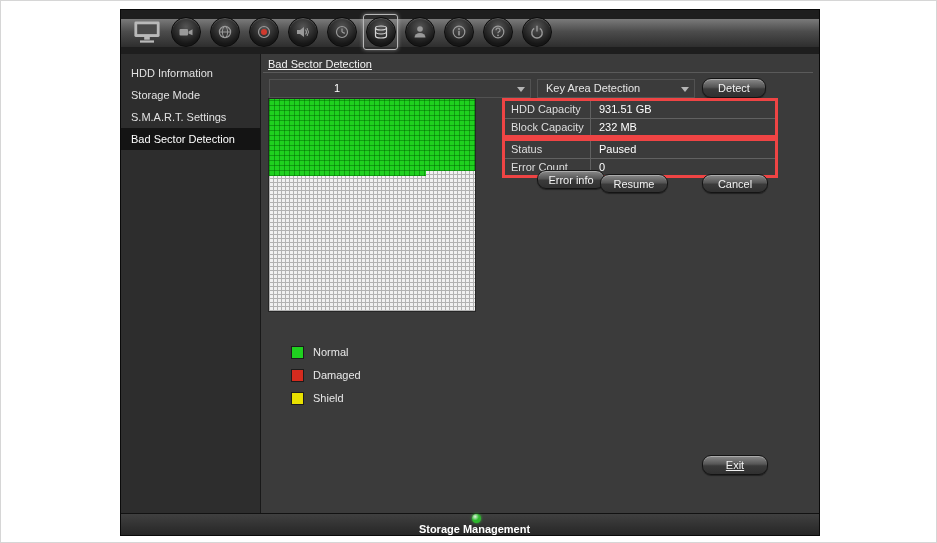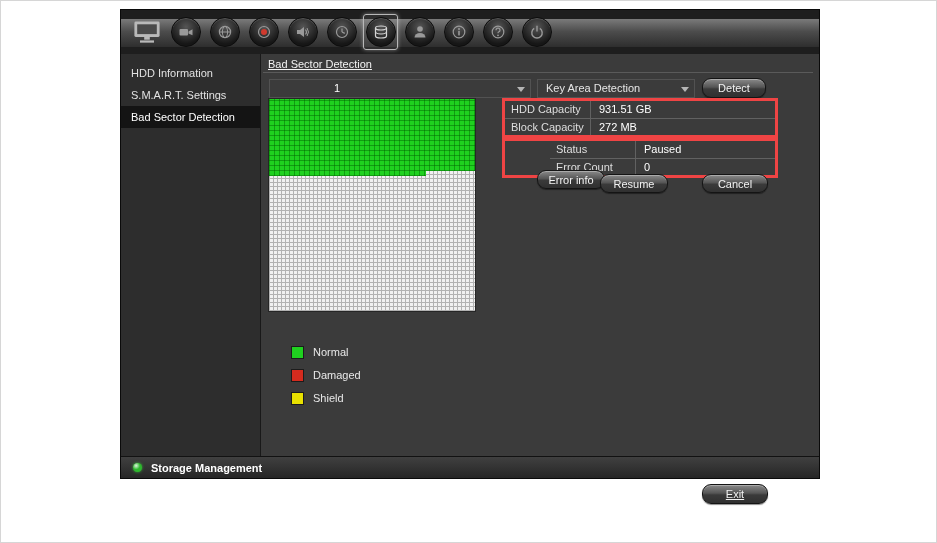--- a/index.html
+++ b/index.html
@@ -1,18 +1,18 @@
 <!DOCTYPE html>
 <html><head>
 <meta charset="utf-8">
 <style>
   * { margin:0; padding:0; box-sizing:border-box; }
   body { font-family:"Liberation Sans", sans-serif; background:#fff; }
   .page { position:relative; width:937px; height:543px; background:#fff; border:1px solid #d6d6d6; overflow:hidden; }
-  .app-window { position:absolute; left:119px; top:8px; width:700px; height:470px; background:#383838; border:1px solid #0a0a0a; }
+  .app-window { position:absolute; left:119px; top:8px; width:700px; height:527px; background:#383838; border:1px solid #0a0a0a; }
 
   
   .toolbar { position:absolute; left:0; top:0; right:0; height:44px; background:#1e1e1e; }
   .toolbar-strip { position:absolute; left:0; right:0; top:9px; height:28px;
     background:linear-gradient(#7a7a7a, #4c4c4c 45%, #2e2e2e); }
   .tool-icons { position:absolute; left:8px; top:4px; display:flex; align-items:center; gap:4px; }
   .tool-box { width:35px; height:36px; display:flex; align-items:center; justify-content:center; position:relative; }
   .tool-box.sel { border:1px solid #b8b8b8; border-radius:3px; background:rgba(255,255,255,0.08);
     box-shadow:0 0 4px rgba(255,255,255,0.4); }
   .circle-ic { width:30px; height:30px; border-radius:50%; border:1px solid #0c0c0c;
@@ -44,54 +44,54 @@
 
   .btn { position:absolute; font-family:"Liberation Sans", sans-serif; font-size:11px; color:#f2f2f2;
     background:linear-gradient(#8a8a8a, #565656 45%, #3a3a3a 55%, #303030);
     border:1px solid #141414; border-radius:9px;
     box-shadow:inset 0 1px 0 rgba(255,255,255,0.3), 0 1px 1px rgba(0,0,0,0.45);
     text-align:center; cursor:default; }
   .b-detect { left:441px; top:24px; width:64px; height:20px; }
   .b-errorinfo { left:246px; top:116px; width:68px; height:19px;margin-left:30px; }
   .b-resume { left:339px; top:120px; width:68px; height:19px; }
   .b-cancel { left:441px; top:120px; width:66px; height:19px; }
-  .b-exit { left:441px; top:430px; width:66px; height:20px;text-decoration:underline; }
+  .b-exit { left:441px; top:401px; width:66px; height:20px;text-decoration:underline; }
 
   
   .sector-grid { position:absolute; left:7px; top:44px; width:208px; height:214px;
     border:1px solid #262626; background-color:#f1f1f1; overflow:hidden;
     background-image:
       repeating-linear-gradient(0deg, #b2b2b2 0 1px, transparent 1px 4px),
       repeating-linear-gradient(90deg, #b2b2b2 0 1px, transparent 1px 4px); }
   .green-fill { background-color:#1fd11f;
     background-image:
       repeating-linear-gradient(0deg, rgba(0,95,0,0.45) 0 1px, transparent 1px 5px),
       repeating-linear-gradient(90deg, rgba(0,95,0,0.45) 0 1px, transparent 1px 5px); }
   .scanned-full { width:100%; height:34%; }
   .scanned-part { width:76%; height:5px; }
 
   
   .info-table { position:absolute; left:241px; width:276px; border:3px solid #ef4444; font-size:11px; }
   .t1 { top:44px; }
-  .t2 { top:84px;padding-left:45px; }
+  .t2 { top:84px; }
   .irow { display:flex; height:17px; line-height:17px; }
   .irow + .irow { border-top:1px solid #616161; }
   .ilabel { width:86px; padding-left:6px; color:#dedede; border-right:1px solid #616161; }
   .ival { padding-left:8px; color:#ffffff; }
 
   
   .legend { position:absolute; left:30px; top:292px; }
   .legend-item { display:flex; align-items:flex-start; height:13px; margin-bottom:10px; }
   .swatch { width:13px; height:13px; border:1px solid #1c1c1c; margin-right:9px; }
   .legend-label { font-size:11px; color:#e8e8e8; }
 
   
   .statusbar { position:absolute; left:0; right:0; bottom:0; height:22px;
     background:linear-gradient(#404040, #262626); border-top:1px solid #121212;
-    display:flex; align-items:center; }
+    display:flex; align-items:center;flex-direction:column; }
   .led { width:9px; height:9px; border-radius:50%; margin-left:12px;
     background-image:radial-gradient(circle at 35% 30%, rgba(255,255,255,0.85), rgba(255,255,255,0) 45%);
     box-shadow:0 0 3px rgba(60,220,60,0.8); }
   .status-label { margin-left:9px; font-size:11px; font-weight:bold; color:#ffffff; }
 </style>
 </head>
 <body>
 
 <div class="page">
   <div class="app-window">
@@ -203,20 +203,21 @@
                 <line x1="8" y1="1.8" x2="8" y2="7.5" stroke="#9a9a9a" stroke-width="1.4"></line>
               </svg>
           </div>
         </div>
 
       </div>
     </div>
 
     <div class="sidebar">
       <div class="side-item">HDD Information</div>
+      <div class="side-item">Storage Mode</div>
       <div class="side-item">S.M.A.R.T. Settings</div>
       <div class="side-item selected">Bad Sector Detection</div>
     </div>
 
     <div class="content">
       <div class="tab-header">
         <span class="tab-title">Bad Sector Detection</span>
       </div>
 
       <div class="select-box hdd-select">
@@ -237,21 +238,21 @@
         <div class="green-fill scanned-part" style="background-color: rgb(31, 209, 31); width: 76%;"></div>
       </div>
 
       <div class="info-table t1">
         <div class="irow">
           <span class="ilabel">HDD Capacity</span>
           <span class="ival">931.51 GB</span>
         </div>
         <div class="irow">
           <span class="ilabel">Block Capacity</span>
-          <span class="ival">272 MB</span>
+          <span class="ival">232 MB</span>
         </div>
       </div>
 
       <div class="info-table t2">
         <div class="irow">
           <span class="ilabel">Status</span>
           <span class="ival">Paused</span>
         </div>
         <div class="irow">
           <span class="ilabel">Error Count</span>

